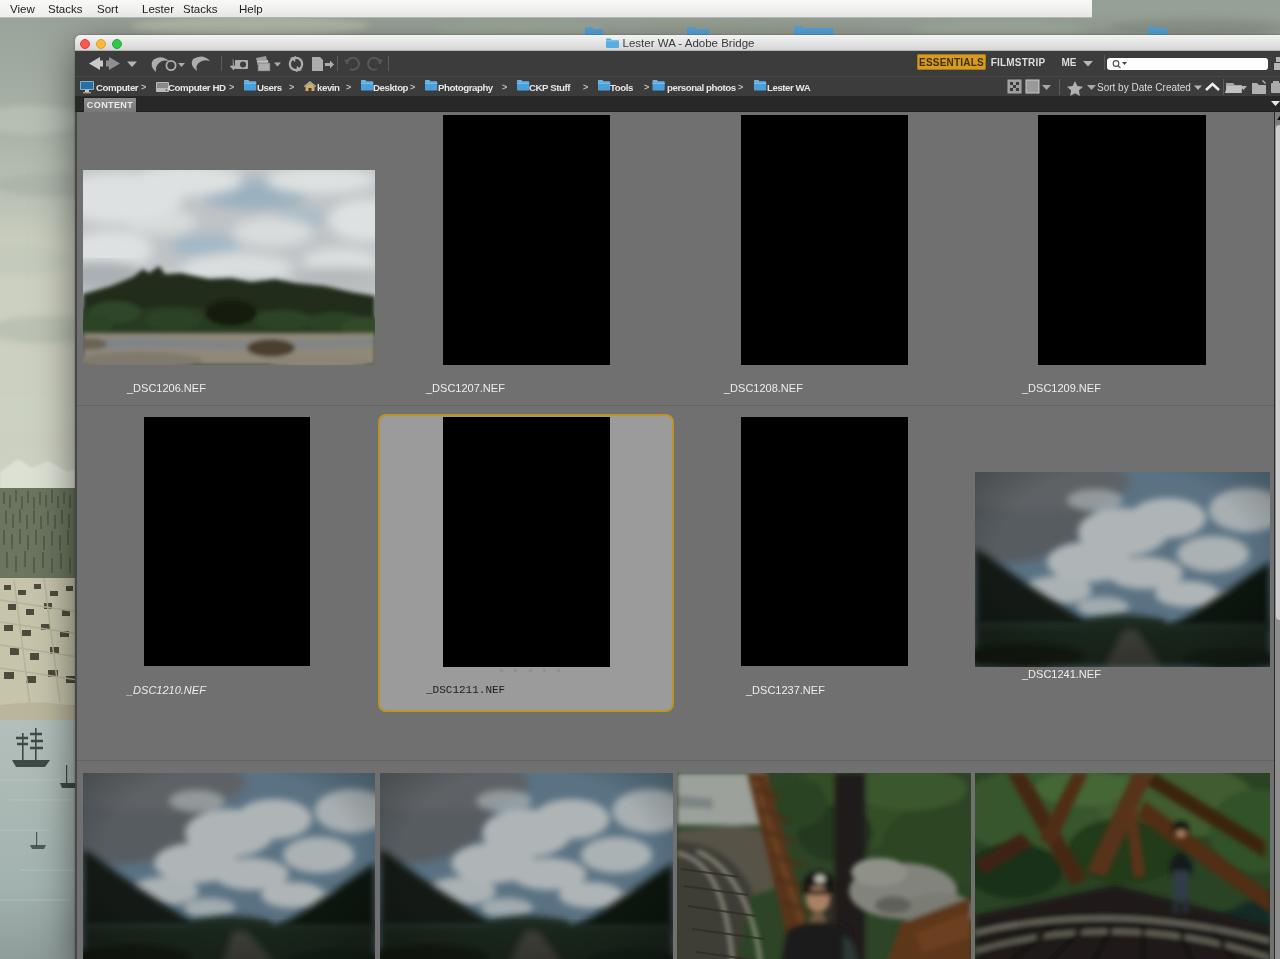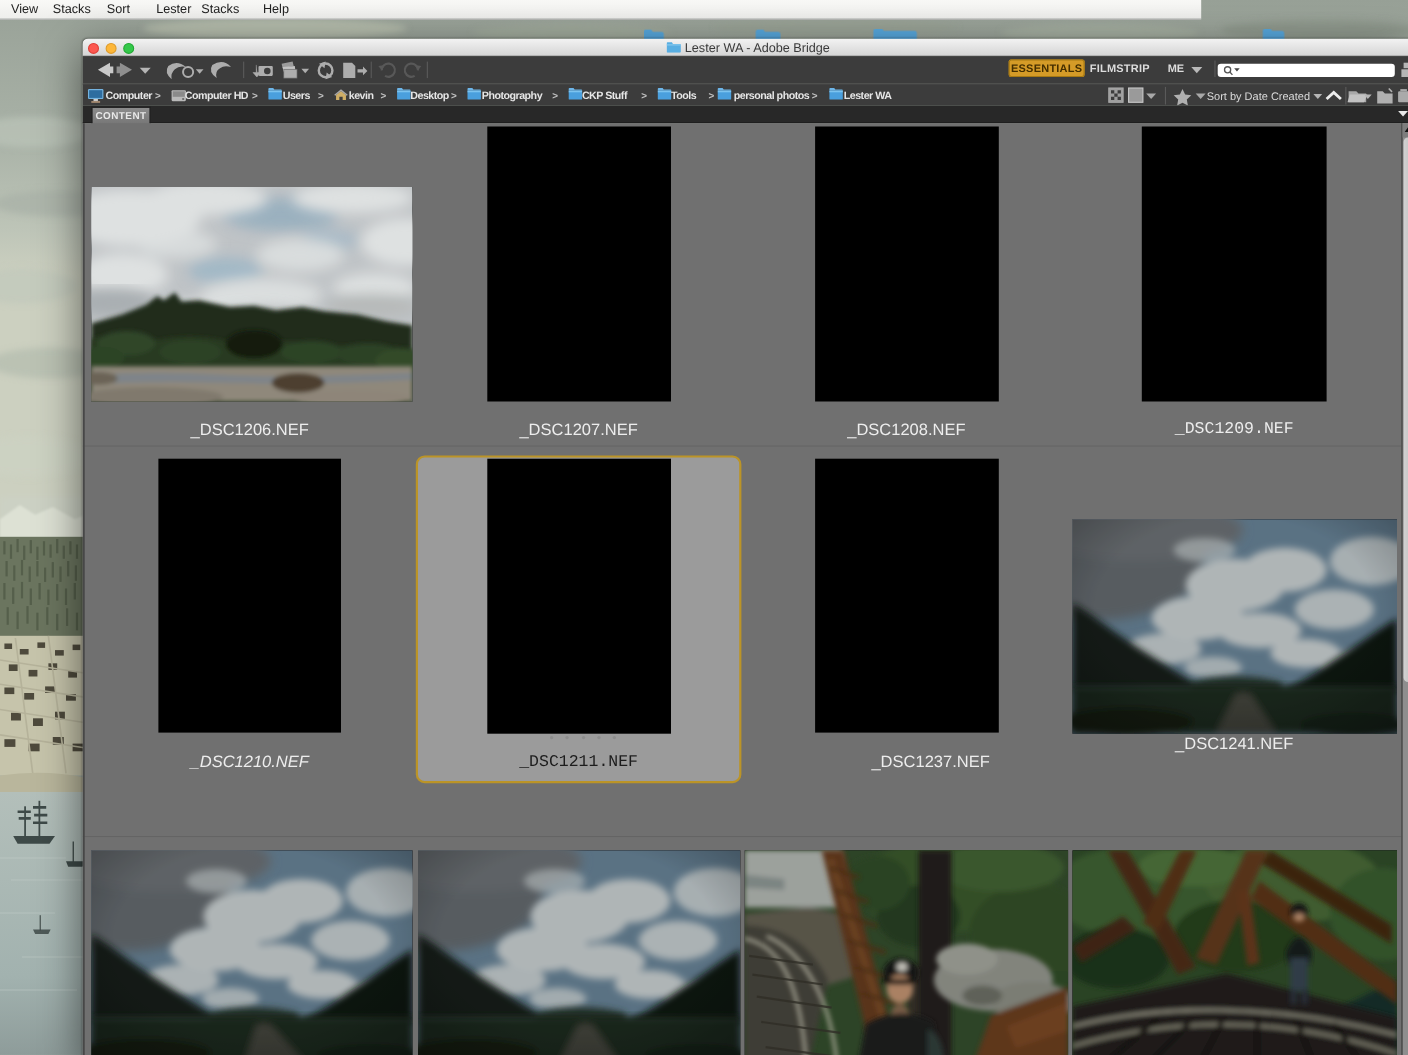--- a/index.html
+++ b/index.html
@@ -20,21 +20,21 @@
   #crumbbar { left:0; top:41px; width:100%; height:20px; background:#3c3c3c; border-top:1px solid #474747; }
   #tabrow { left:0; top:61px; width:100%; height:16px; background:#282828; border-bottom:1px solid #1e1e1e; }
   #contenttab { position:absolute; left:8px; top:1px; width:54px; height:32px; background:linear-gradient(#8c8c8c,#5f5f5f); border:1px solid #222; border-bottom:none; color:#e9e9e9; font-size:9px; font-weight:bold; letter-spacing:0.4px; text-align:center; line-height:14px; }
   #crumbs { position:absolute; left:0; top:0; width:1210px; height:20px; }
   #crumbs .ct { position:absolute; top:5px; font-size:9.7px; font-weight:bold; color:#e6e6e6; letter-spacing:-0.45px; white-space:nowrap; }
   #crumbs .cs { position:absolute; top:5px; font-size:9px; font-weight:bold; color:#c0c0c0; }
   #content { left:0; top:77px; width:1199px; height:853px; background:#707070; }
   #vscroll { left:1199px; top:77px; width:11px; height:853px; background:#8e8e8e; border-left:1px solid #2a2a2a; }
 
   .thumb { position:absolute; background:#000; }
-  .lbl { position:absolute; font-size:15px; color:#ededed; text-align:center; width:200px; }
+  .lbl { position:absolute; font-size:11px; color:#ededed; text-align:left; width:200px; }
   .lbl.dark { color:#1c1c1c;font-family:Liberation Mono, monospace; }
   #selcell { left:303px; top:302px; width:296px; height:298px; background:#9b9b9b; border:2px solid #bb9427; border-radius:8px; }
 </style>
 </head>
 <body>
 <div id="stage">
 
   <div class="abs" id="desktop" style="left:0;top:0;width:1280px;height:959px;">
       <svg width="1280" height="959" style="position:absolute;left:0;top:0">
   <defs>
@@ -413,21 +413,21 @@
 <ellipse cx="6" cy="174" rx="18" ry="6" fill="#6f675a"></ellipse>
 </g>
 <rect width="292" height="195" fill="#10141a" opacity="0.05"></rect>
 </svg></div>
       <div class="thumb" style="left:368px;top:3px;width:167px;height:250px;"></div>
       <div class="thumb" style="left:666px;top:3px;width:167px;height:250px;"></div>
       <div class="thumb" style="left:963px;top:3px;width:168px;height:250px;"></div>
       <div class="lbl" style="left:52px;top:270px;">_DSC1206.NEF</div>
       <div class="lbl" style="left:351px;top:270px;">_DSC1207.NEF</div>
       <div class="lbl" style="left:649px;top:270px;">_DSC1208.NEF</div>
-      <div class="lbl" style="left:947px;top:270px;font-family:Liberation Mono, monospace;">_DSC1209.NEF</div>
+      <div class="lbl" style="left:947px;top:270px;">_DSC1209.NEF</div>
 
       <div class="abs" id="selcell">
           <div style="position:absolute;left:120px;top:253px;width:60px;height:4px;display:flex;justify-content:space-between">
 <i style="width:3px;height:3px;border-radius:50%;background:#8d8d8d"></i>
             <i style="width:3px;height:3px;border-radius:50%;background:#8d8d8d"></i>
             <i style="width:3px;height:3px;border-radius:50%;background:#8d8d8d"></i>
             <i style="width:3px;height:3px;border-radius:50%;background:#8d8d8d"></i>
             <i style="width:3px;height:3px;border-radius:50%;background:#8d8d8d"></i>
           </div>
         </div>

